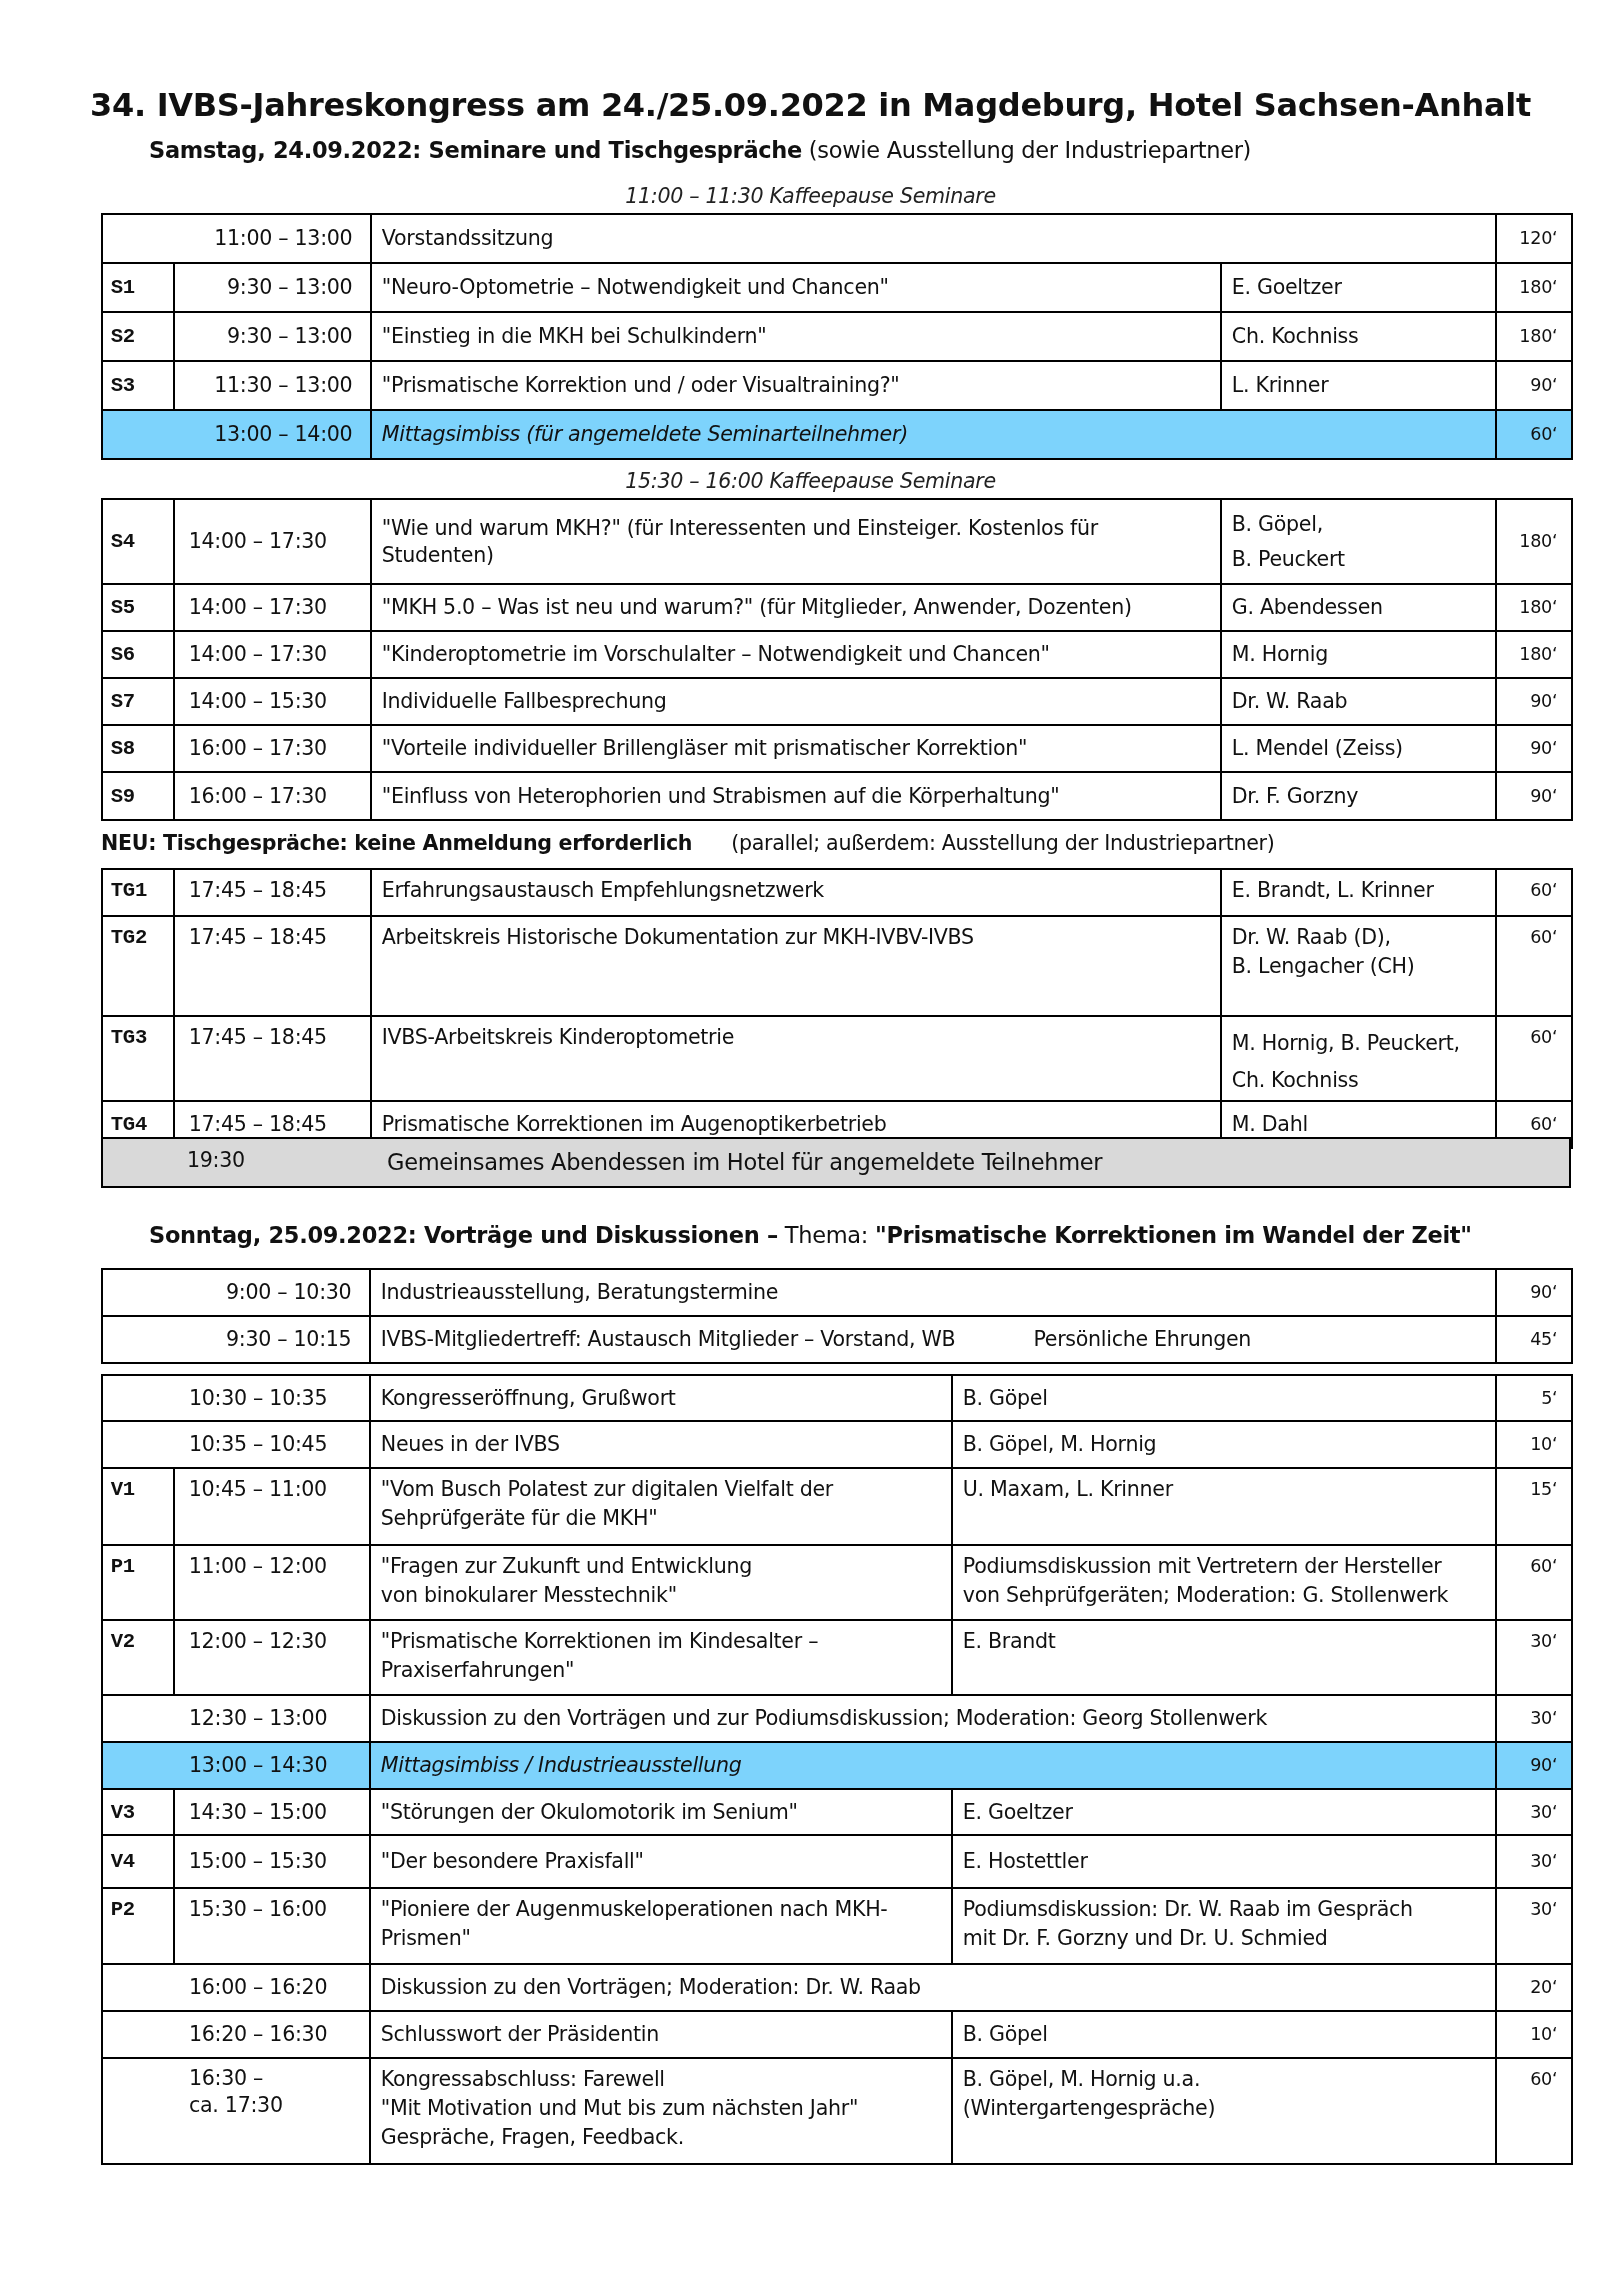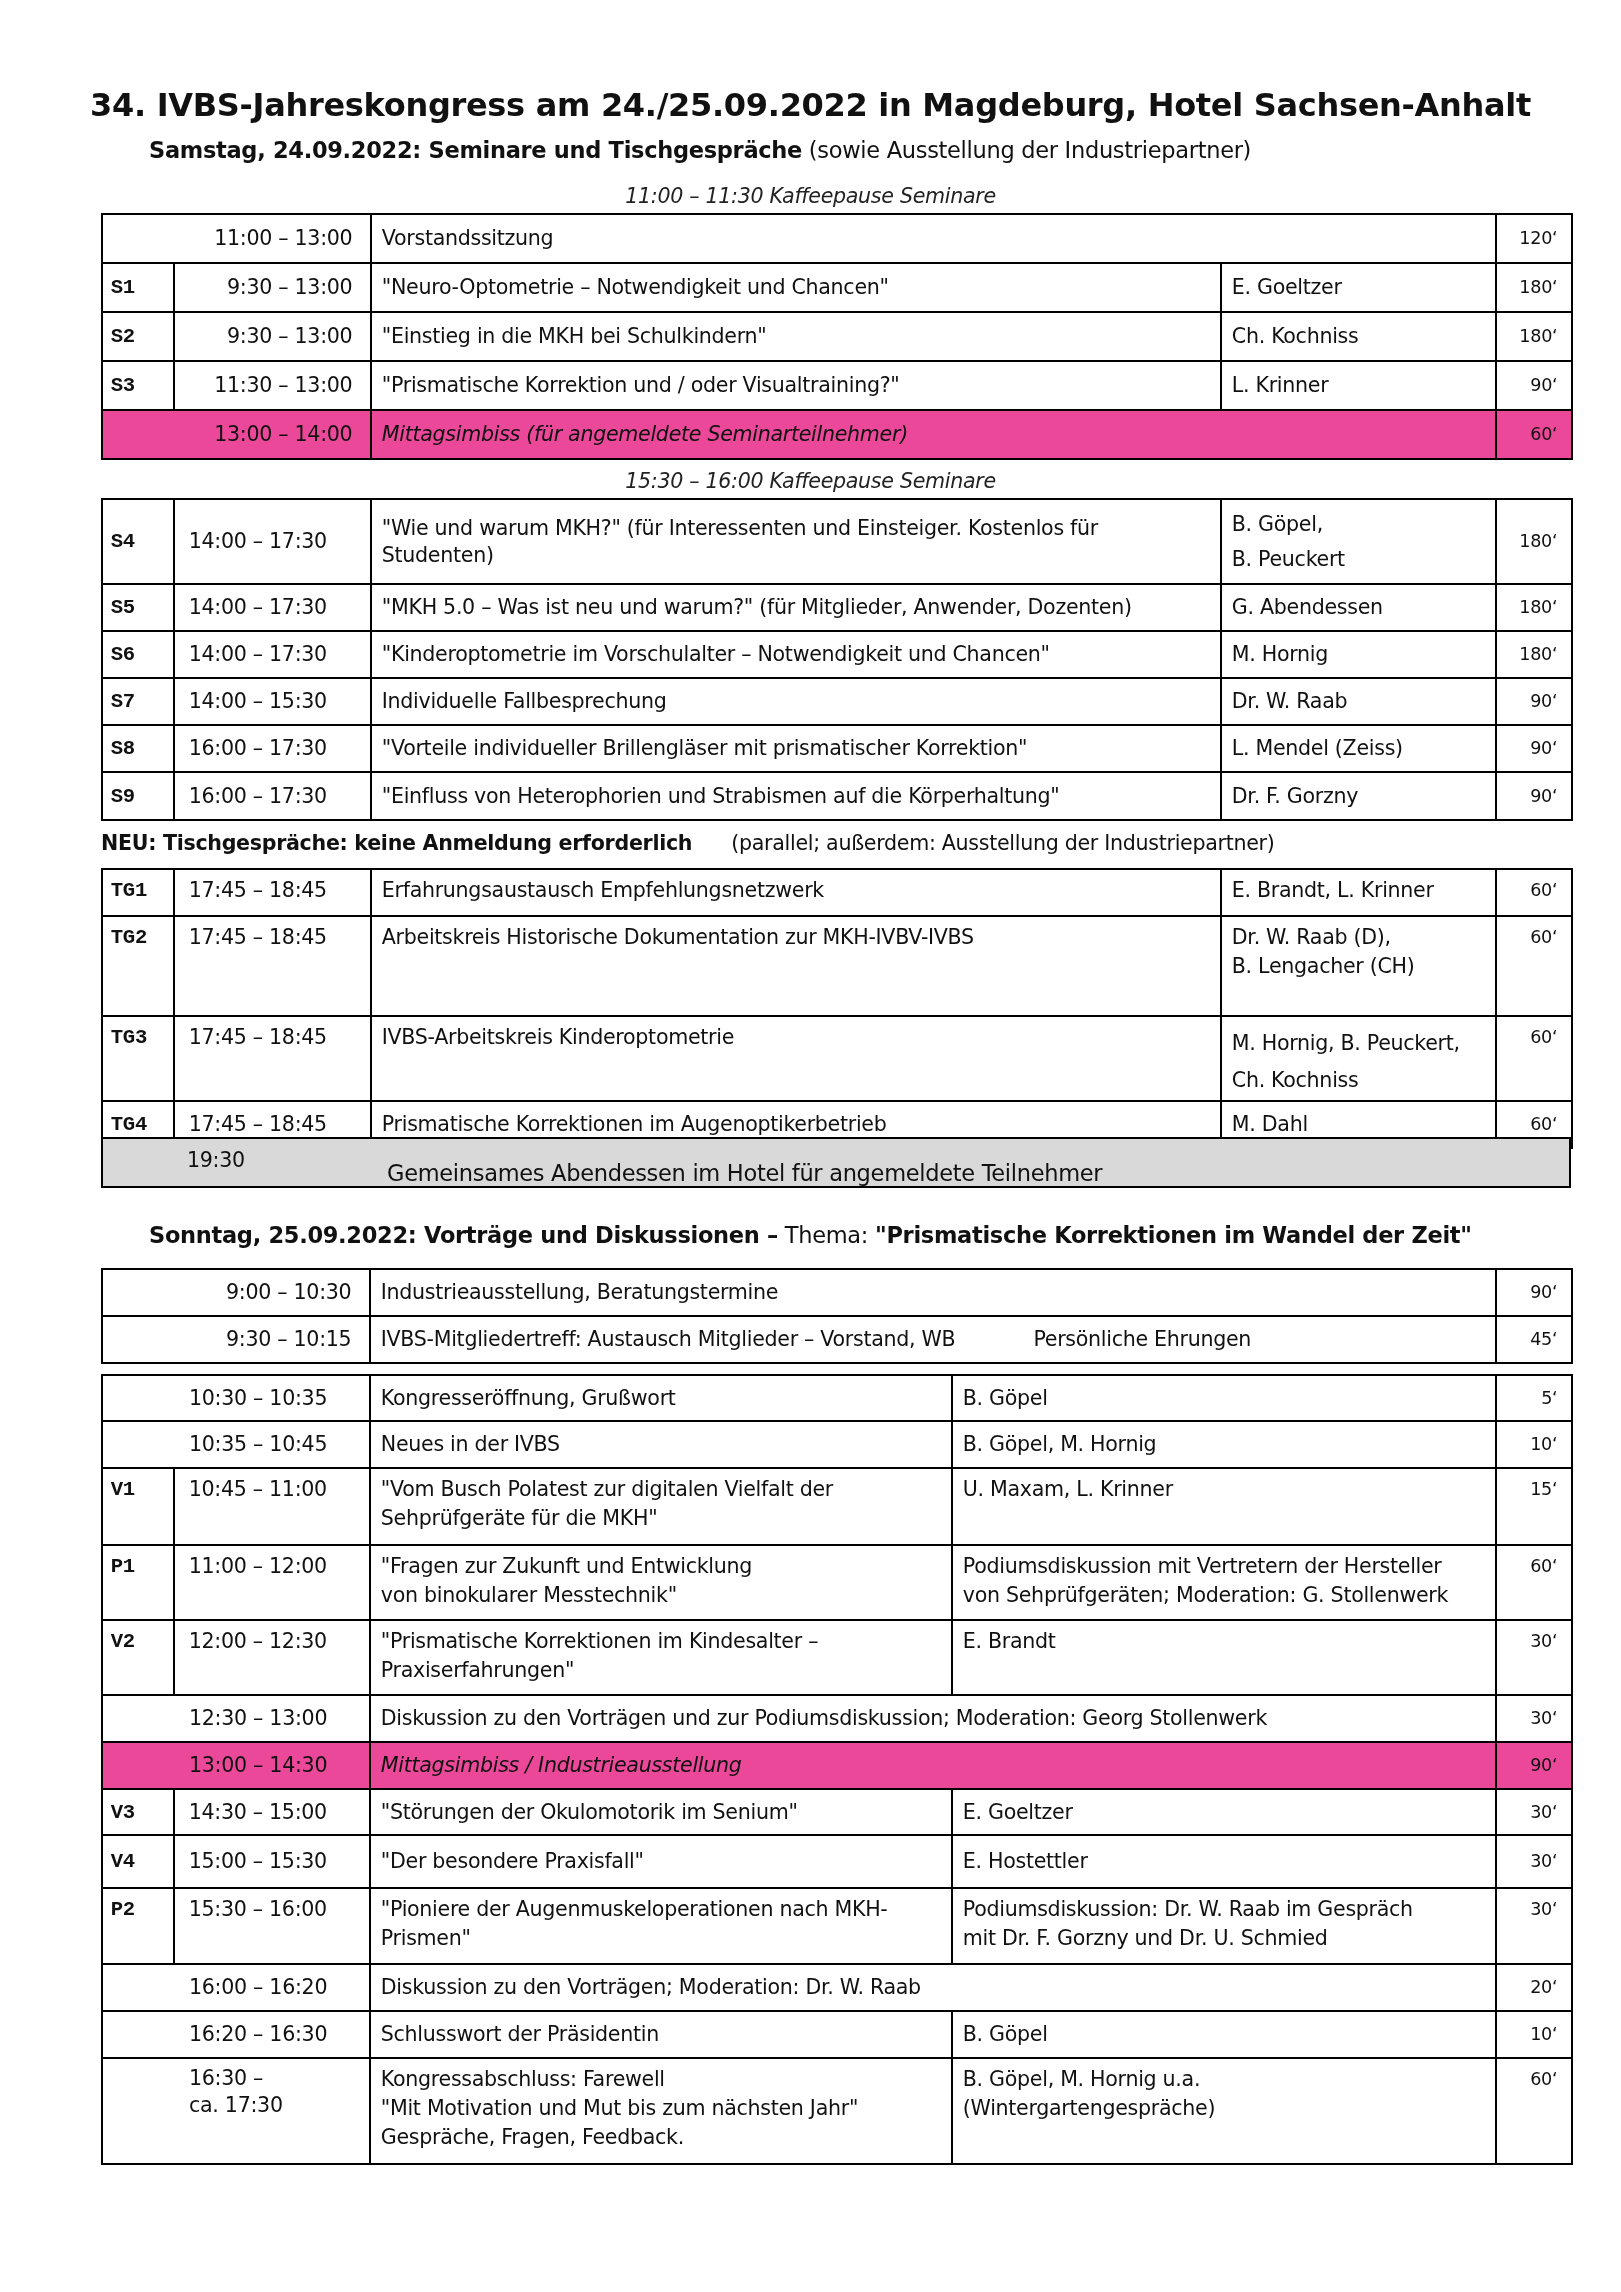--- a/index.html
+++ b/index.html
@@ -9,27 +9,27 @@
   .dayhead { left:101px; font-size:22.5px; white-space:nowrap; letter-spacing:-0.3px;margin-left:48px; }
   .dayhead b { font-weight:bold; }
   .caption { left:0; width:1621px; text-align:center; font-style:italic; font-size:20.6px; color:#222; white-space:nowrap; letter-spacing:-0.3px; }
   table.sched { position:absolute; left:101px; width:1470px; border-collapse:collapse; table-layout:fixed; font-size:20.6px; letter-spacing:-0.3px; }
   table.sched td { border:2px solid #000; padding:0 9.8px; vertical-align:middle; line-height:29px; }
   table.sched td.top { vertical-align:top; padding-top:5.9px; }
   td.code { font-weight:bold; padding-left:7.8px !important;font-family:Liberation Mono, monospace; }
   td.time { text-align:right; padding-right:17.6px !important; white-space:nowrap; }
   td.time.left { text-align:left; padding-left:13.7px !important; }
   td.dur { text-align:right; padding-right:13.7px !important; font-size:17.6px; }
-  tr.gray td { background:#ec4899; }
+  tr.gray td { background:#7dd3fc; }
   .it { font-style:italic; }
   .neu { left:101px; top:831px; font-size:20.6px; white-space:nowrap; letter-spacing:-0.3px; }
   .neu b { font-weight:bold; }
   .dinner { left:101px; top:1137px; width:1466px; height:47px; border:2px solid #000; border-top-width:2.9px; background:#d9d9d9; font-size:22.5px; letter-spacing:-0.3px; }
   .dinner .t { position:absolute; left:84px; top:8.8px; font-size:20.6px; }
-  .dinner .d { position:absolute; left:284px; top:21px; }
+  .dinner .d { position:absolute; left:284px; top:10px; }
   .sp { display:inline-block; width:39px; }
 </style>
 </head>
 <body>
 
 <div class="abs title">34. IVBS-Jahreskongress am 24./25.09.2022 in Magdeburg, Hotel Sachsen-Anhalt</div>
 
 <div class="abs dayhead" style="top:137px;">
   <b>Samstag, 24.09.2022: Seminare und Tischgespräche</b><span> (sowie Ausstellung der Industriepartner)</span>
 </div>

